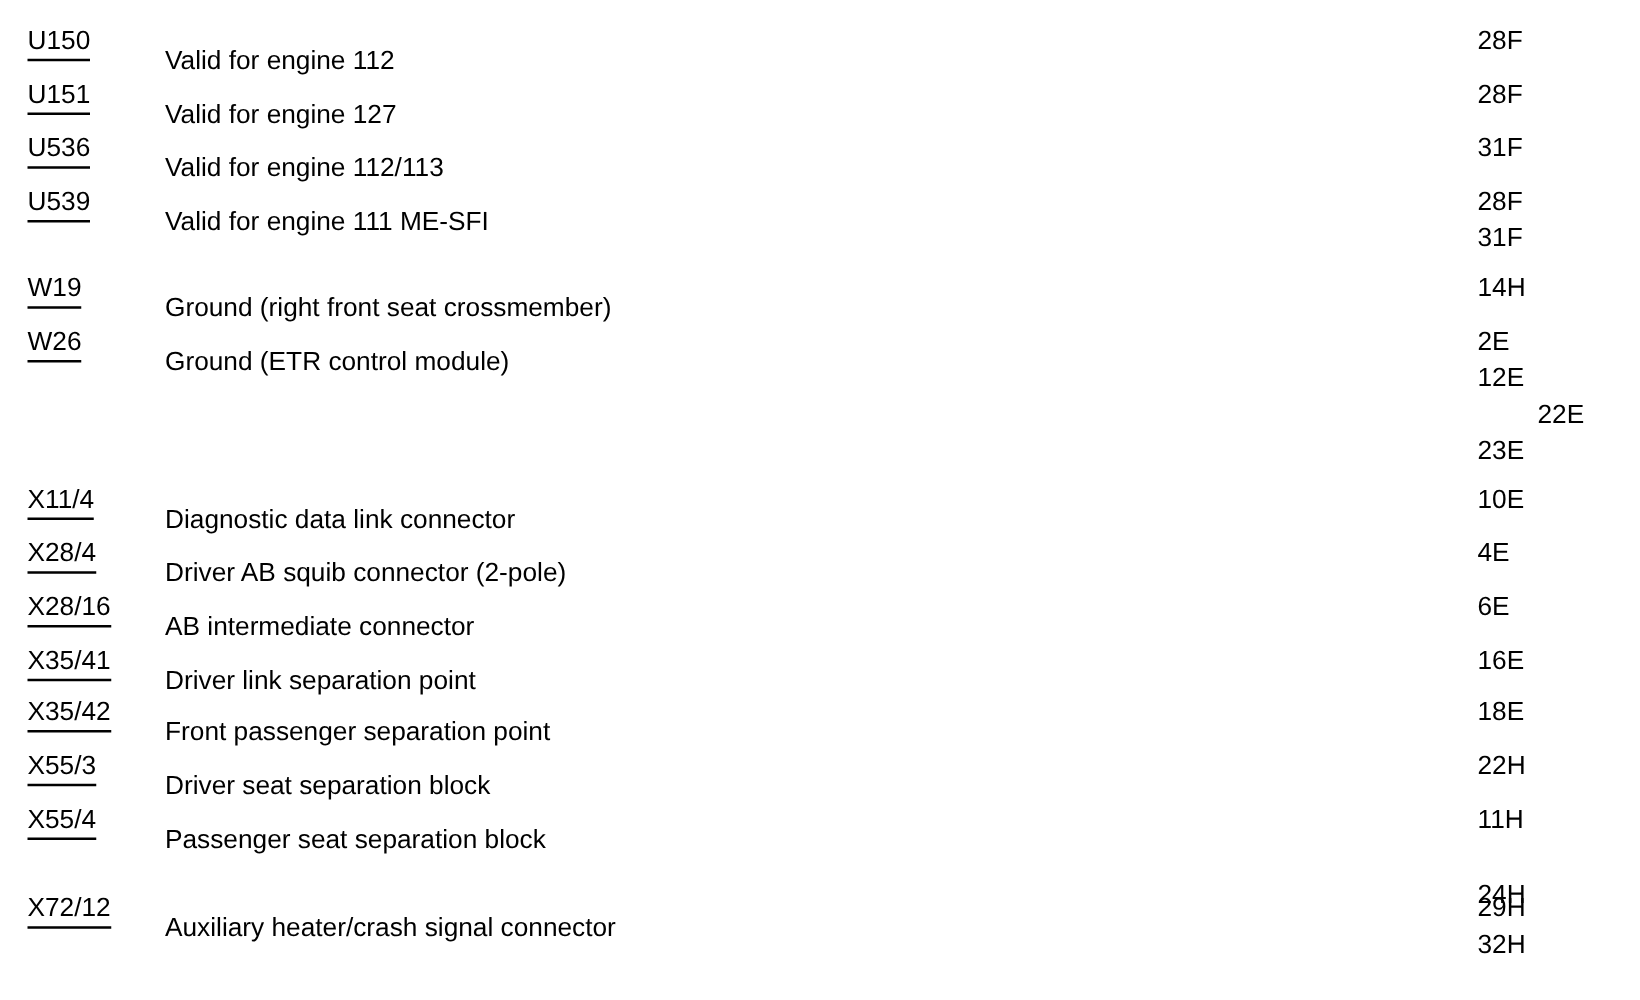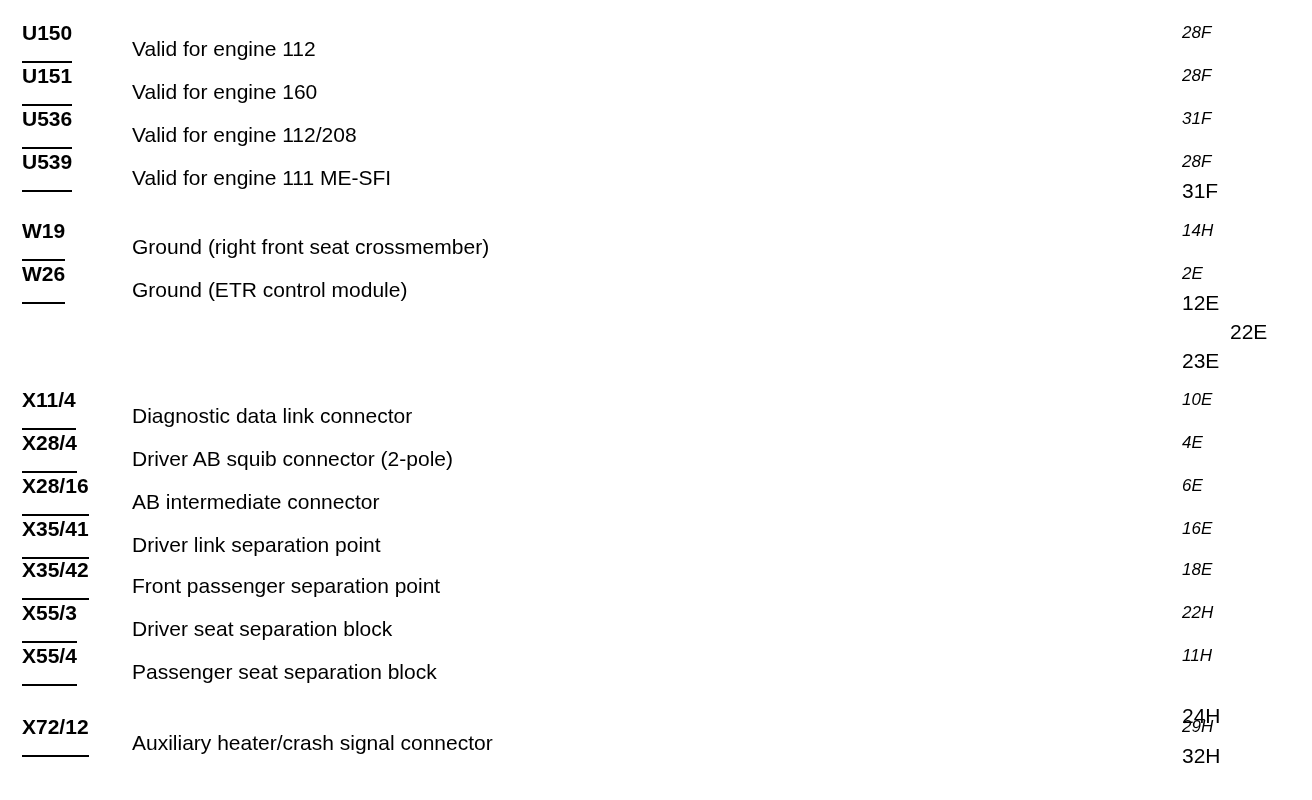--- a/index.html
+++ b/index.html
@@ -28,39 +28,37 @@
     left: 22px;
     top: 0;
     font-size: 21px;
     line-height: 26px;
     white-space: nowrap;
     letter-spacing: 0px;
   }
   .code-cell .code-text {
     display: inline-block;
     border-bottom: 2px solid #000000;
-    padding-bottom: 15px;
-    font-weight: bold;
+    padding-bottom: 1px;
   }
   .desc-cell {
     position: absolute;
     left: 132px;
     top: 16px;
     font-size: 21px;
     line-height: 26px;
     white-space: nowrap;
   }
   .ref-cell {
     position: absolute;
     left: 1182px;
     top: 0;
-    font-size: 17px;
+    font-size: 21px;
     line-height: 26px;
     white-space: nowrap;
-    font-style: italic;
   }
   .ref-extra {
     position: absolute;
     left: 1182px;
     font-size: 21px;
     line-height: 26px;
     white-space: nowrap;
   }
 </style>
 </head>
@@ -68,26 +66,26 @@
 
 <div class="page">
   <div id="rows-container">
       <div class="row" style="top: 20px;">
         <div class="code-cell"><span class="code-text">U150</span></div>
         <div class="desc-cell">Valid for engine 112</div>
         <div class="ref-cell">28F</div>
       </div>
       <div class="row" style="top: 63px;">
         <div class="code-cell"><span class="code-text">U151</span></div>
-        <div class="desc-cell">Valid for engine 160</div>
+        <div class="desc-cell">Valid for engine 127</div>
         <div class="ref-cell">28F</div>
       </div>
       <div class="row" style="top: 106px;">
         <div class="code-cell"><span class="code-text">U536</span></div>
-        <div class="desc-cell">Valid for engine 112/208</div>
+        <div class="desc-cell">Valid for engine 112/113</div>
         <div class="ref-cell">31F</div>
       </div>
       <div class="row" style="top: 149px;">
         <div class="code-cell"><span class="code-text">U539</span></div>
         <div class="desc-cell">Valid for engine 111 ME-SFI</div>
         <div class="ref-cell">28F</div>
         <div class="ref-extra" style="top: 29px;">31F</div>
       </div>
       <div class="row" style="top: 218px;">
         <div class="code-cell"><span class="code-text">W19</span></div>

